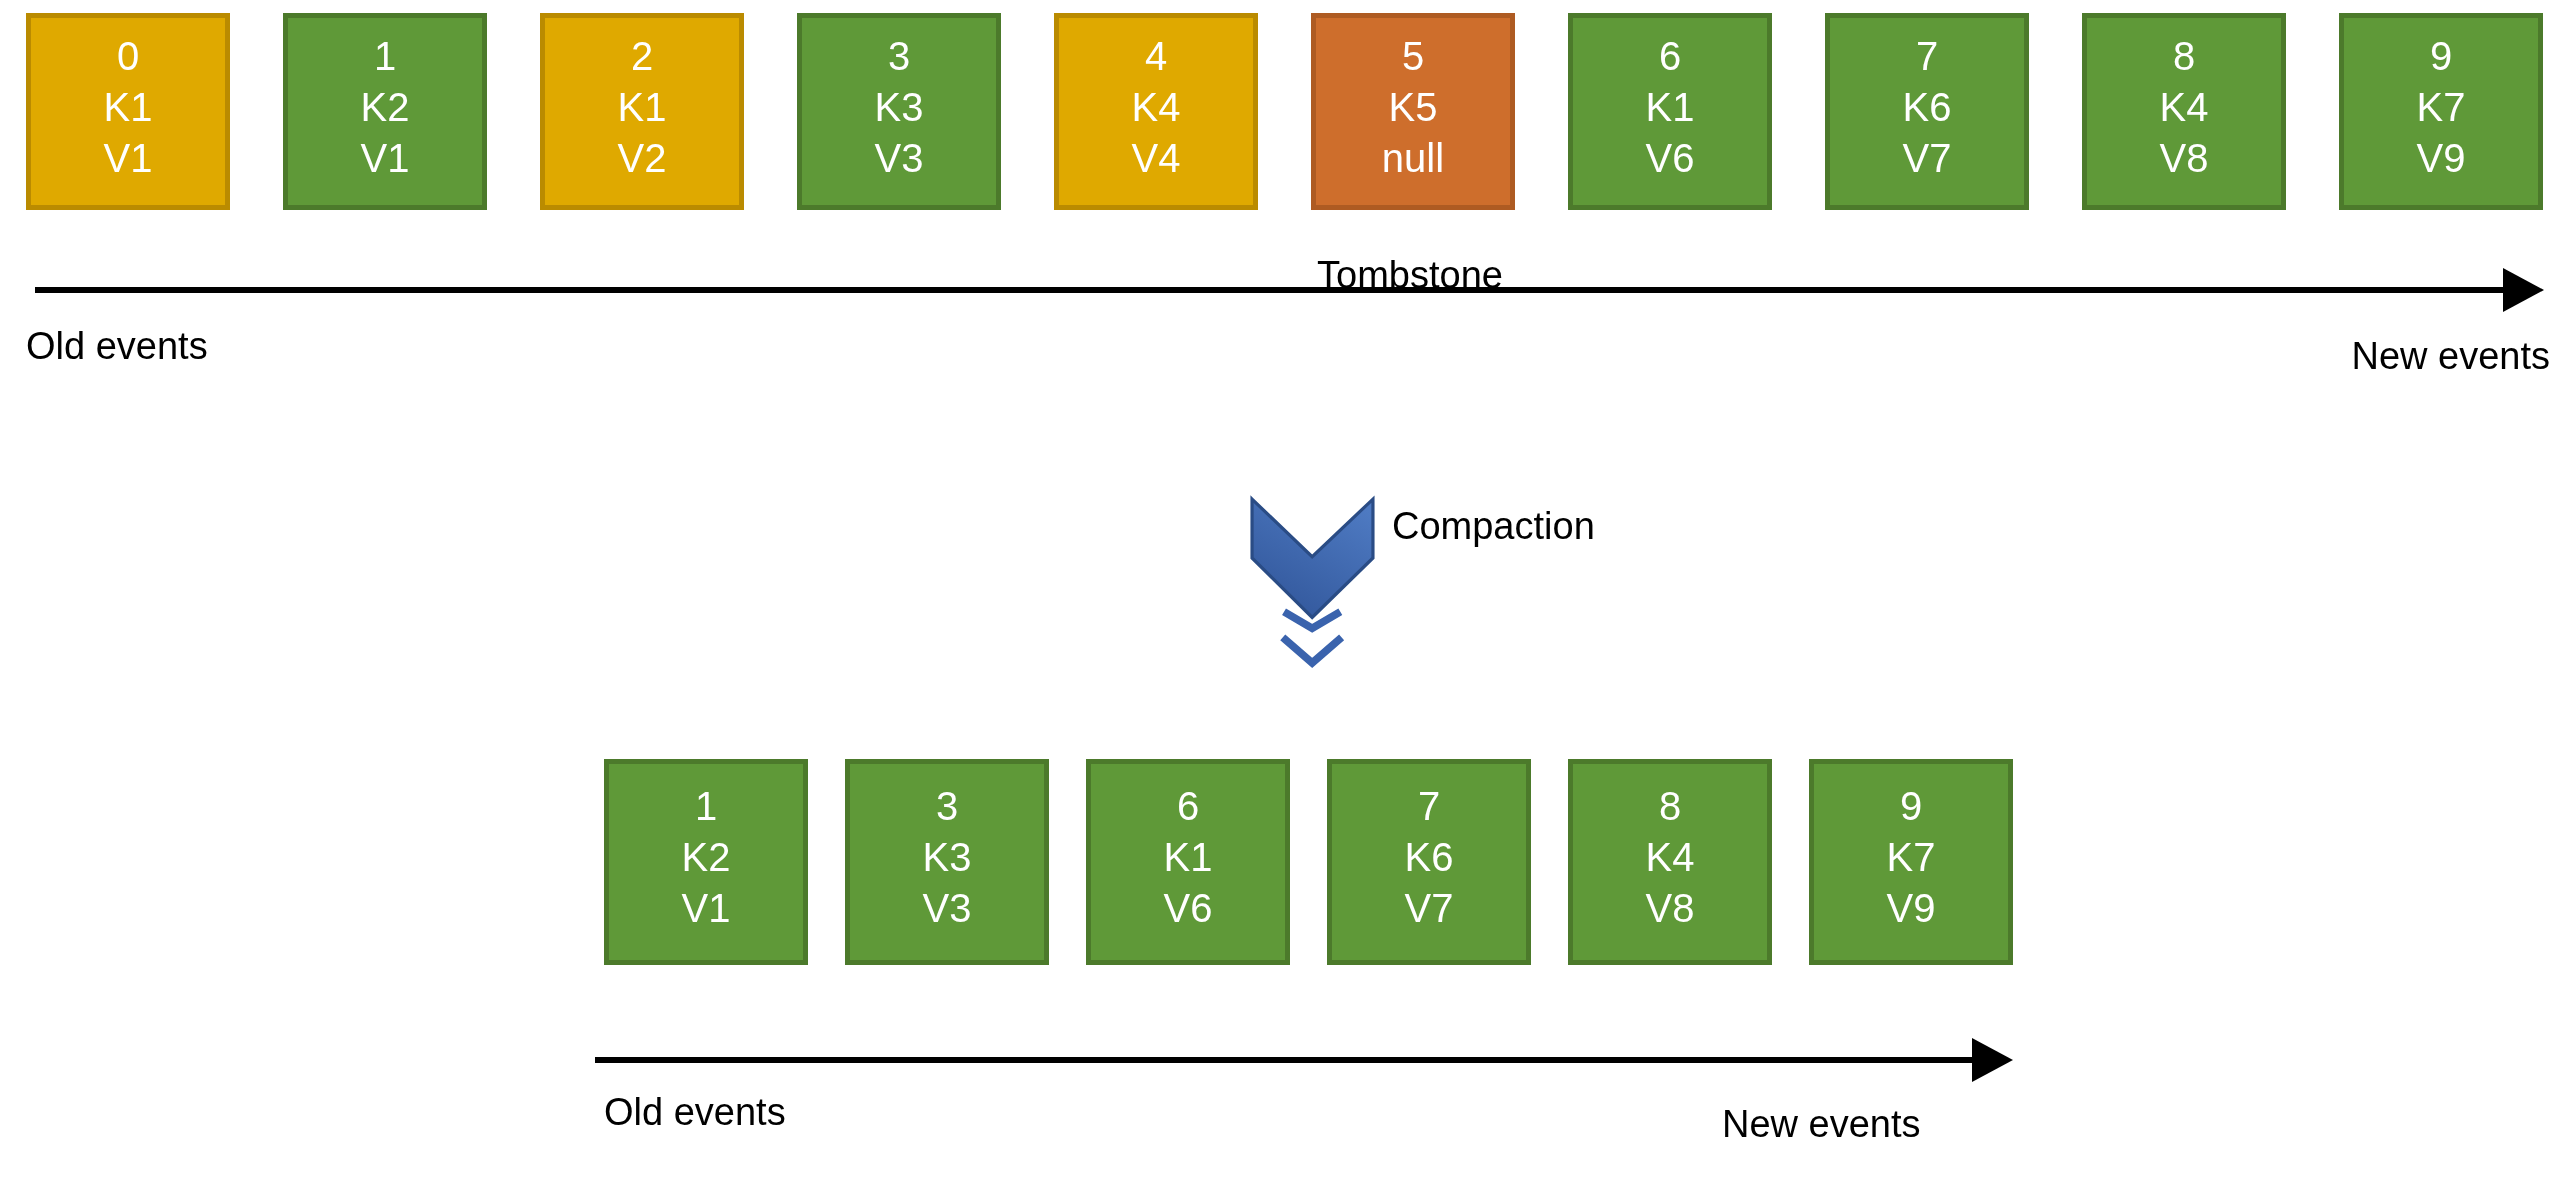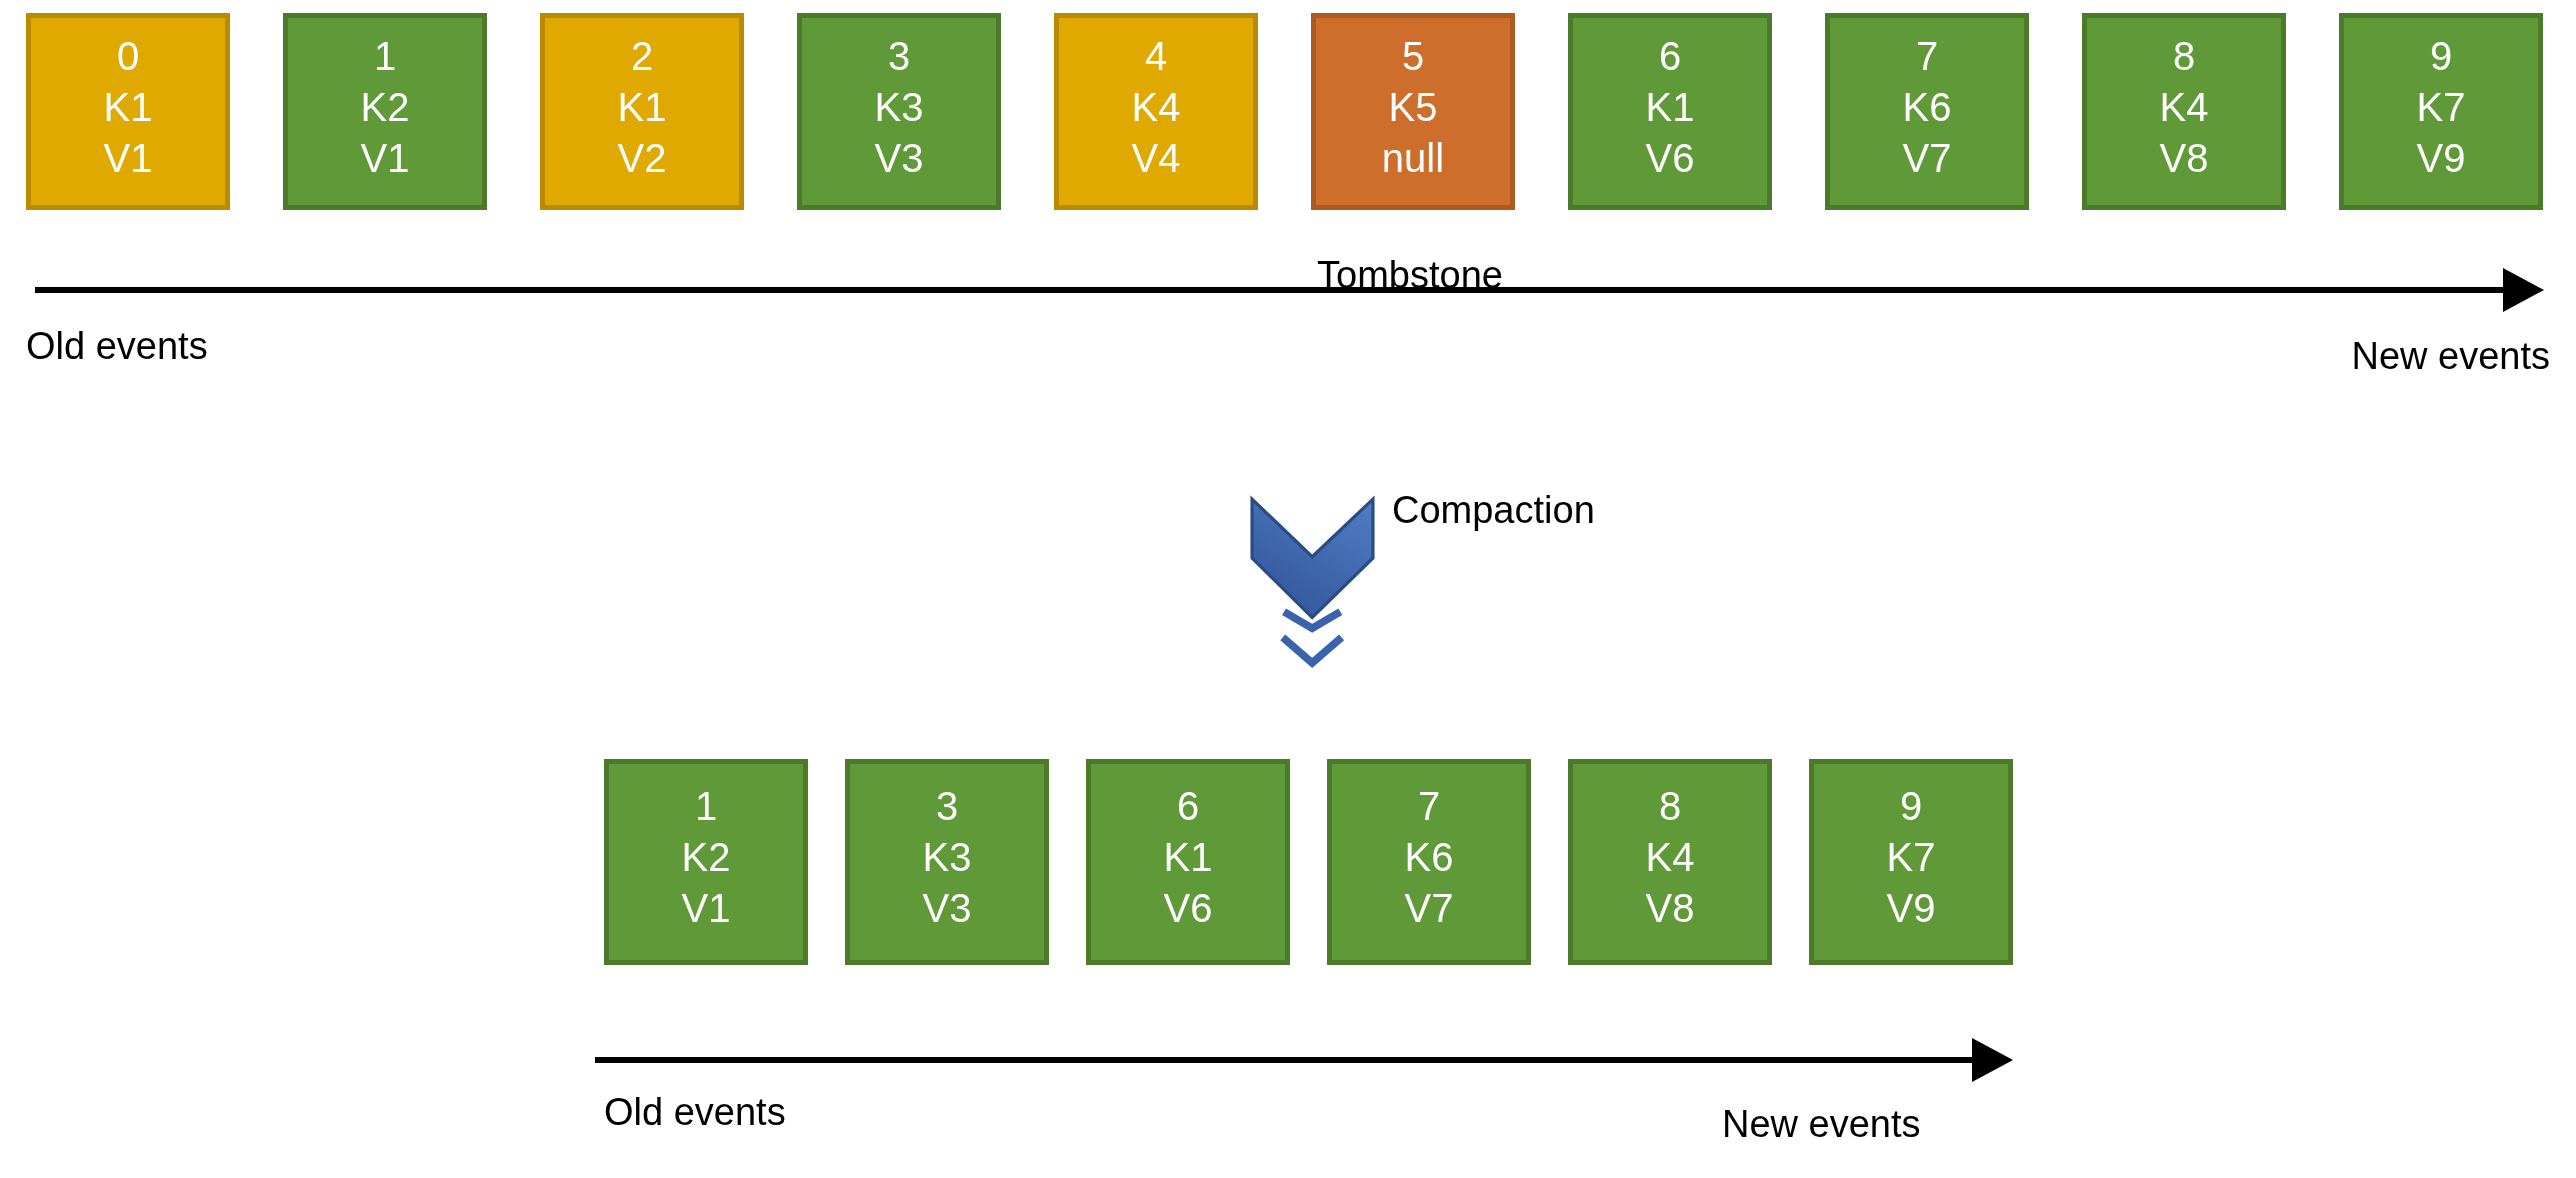--- a/index.html
+++ b/index.html
@@ -147,21 +147,21 @@
       <linearGradient id="chevGrad" x1="0.8" y1="0" x2="0.2" y2="1">
         <stop offset="0" stop-color="var(--blue_grad_light)"></stop>
         <stop offset="1" stop-color="var(--blue_grad_dark)"></stop>
       </linearGradient>
     </defs>
     <polygon points="3,8 97,98 192,8 192,100 97,193 3,100" fill="url(#chevGrad)" stroke="var(--blue_border)" stroke-width="5"></polygon>
     <polyline points="53,184 97,210 141,184" fill="none" stroke="var(--blue_small)" stroke-width="12"></polyline>
     <polyline points="51,224 97,264 143,224" fill="none" stroke="var(--blue_small)" stroke-width="12"></polyline>
   </svg>
 
-  <div class="diagram-label" style="left: 1392px; top: 490px;">Compaction</div>
+  <div class="diagram-label" style="left: 1392px; top: 506px;">Compaction</div>
 
   <div class="event-row" id="bottom-row">
     <div class="event-box kept">
       <div>1</div>
       <div>K2</div>
       <div>V1</div>
     </div>
     <div class="event-box kept">
       <div>3</div>
       <div>K3</div>

